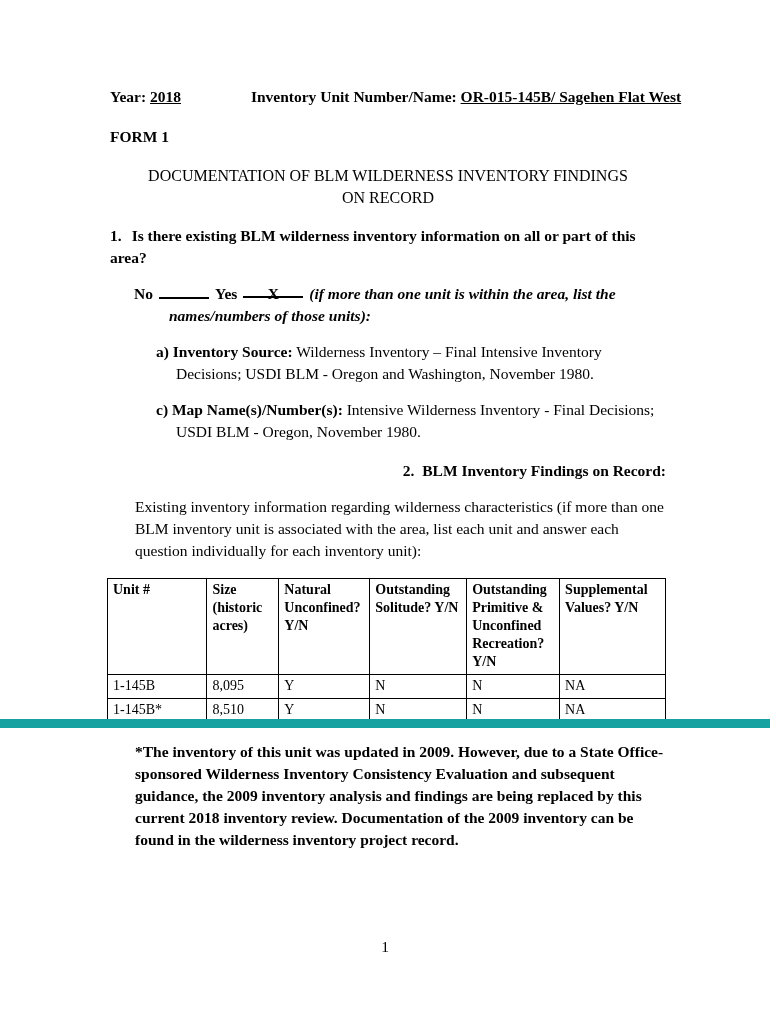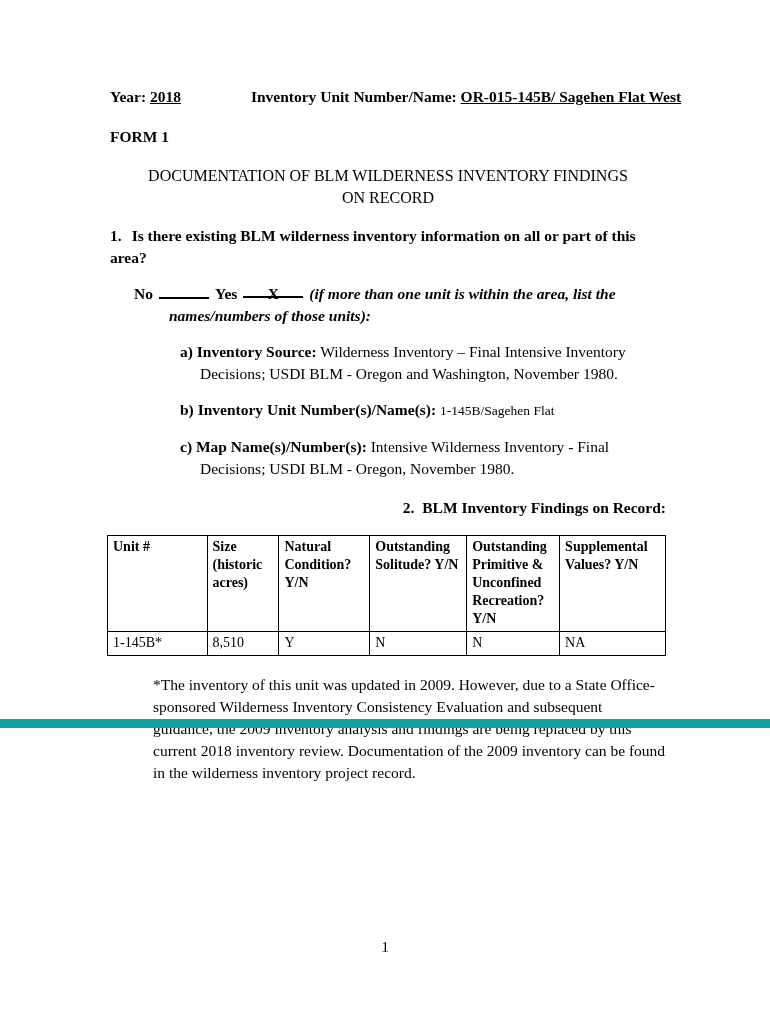--- a/index.html
+++ b/index.html
@@ -53,21 +53,21 @@
     text-indent: 0;
   }
   .xblank {
     width: 60px;
     text-align: center;
     font-weight: bold;
   }
 
   .item {
     margin-top: 14px;
-    margin-left: 70px;
+    margin-left: 46px;
     padding-left: 20px;
     text-indent: -20px;
   }
   .item .small { font-size: 13.5px; }
 
   .q2 { margin-top: 17px; text-align: right; }
   .q2 .qnum { margin-right: 8px; }
 
   .intro {
     margin-top: 14px;
@@ -92,21 +92,22 @@
   td.ta-c { text-align: center; }
   .col-unit  { width: 100px; }
   .col-size  { width: 72px; }
   .col-nat   { width: 91px; }
   .col-sol   { width: 97px; }
   .col-prim  { width: 93px; }
   .col-supp  { width: 106px; }
 
   .footnote {
     margin-top: 18px;
-    margin-left: 43px;
+    margin-left: 25px;
+    font-weight: bold;
   }
 
   .page-number {
     position: absolute;
     left: 0; right: 0;
     top: 936px;
     text-align: center;
     font-size: 15.5px;
   }
 
@@ -138,49 +139,54 @@
 
   <div class="yesno">
     <span class="b">No</span><span class="blank"></span><span class="b">Yes</span><span class="blank xblank"><span>X</span></span><span class="bi">(if more than one unit is within the area, list the names/numbers of those units):</span>
   </div>
 
   <div class="item">
     <span class="b">a) Inventory Source:</span>
     <span>Wilderness Inventory – Final Intensive Inventory Decisions; USDI BLM - Oregon and Washington, November 1980.</span>
   </div>
 
-  <div class="item">
-    <span class="b">b) Inventory Unit Number(s)/Name(s):</span>
-    <span class="small">1-145B/Sagehen Flat</span>
-  </div>
 
   <div class="item">
     <span class="b">c) Map Name(s)/Number(s):</span>
     <span>Intensive Wilderness Inventory - Final Decisions; USDI BLM - Oregon, November 1980.</span>
   </div>
 
 
   <div class="q2 b">
     <span class="qnum">2.</span><span>BLM Inventory Findings on Record:</span>
   </div>
 
+  <p class="intro">Existing inventory information regarding wilderness characteristics (if more than one BLM inventory unit is associated with the area, list each unit and answer each question individually for each inventory unit):</p>
 
   <table class="inv-table">
     <thead>
       <tr>
         <th class="col-unit">Unit #</th>
         <th class="col-size">Size (historic acres)</th>
-        <th class="col-nat">Natural Condition? Y/N</th>
+        <th class="col-nat">Natural Unconfined? Y/N</th>
         <th class="col-sol">Outstanding Solitude? Y/N</th>
         <th class="col-prim">Outstanding Primitive &amp; Unconfined Recreation? Y/N</th>
         <th class="col-supp">Supplemental Values? Y/N</th>
       </tr>
     </thead>
     <tbody>
       <tr>
+        <td>1-145B</td>
+        <td>8,095</td>
+        <td class="ta-c">Y</td>
+        <td class="ta-c">N</td>
+        <td class="ta-c">N</td>
+        <td class="ta-c">NA</td>
+      </tr>
+      <tr>
         <td>1-145B*</td>
         <td>8,510</td>
         <td class="ta-c">Y</td>
         <td class="ta-c">N</td>
         <td class="ta-c">N</td>
         <td class="ta-c">NA</td>
       </tr>
     </tbody>
   </table>
 

